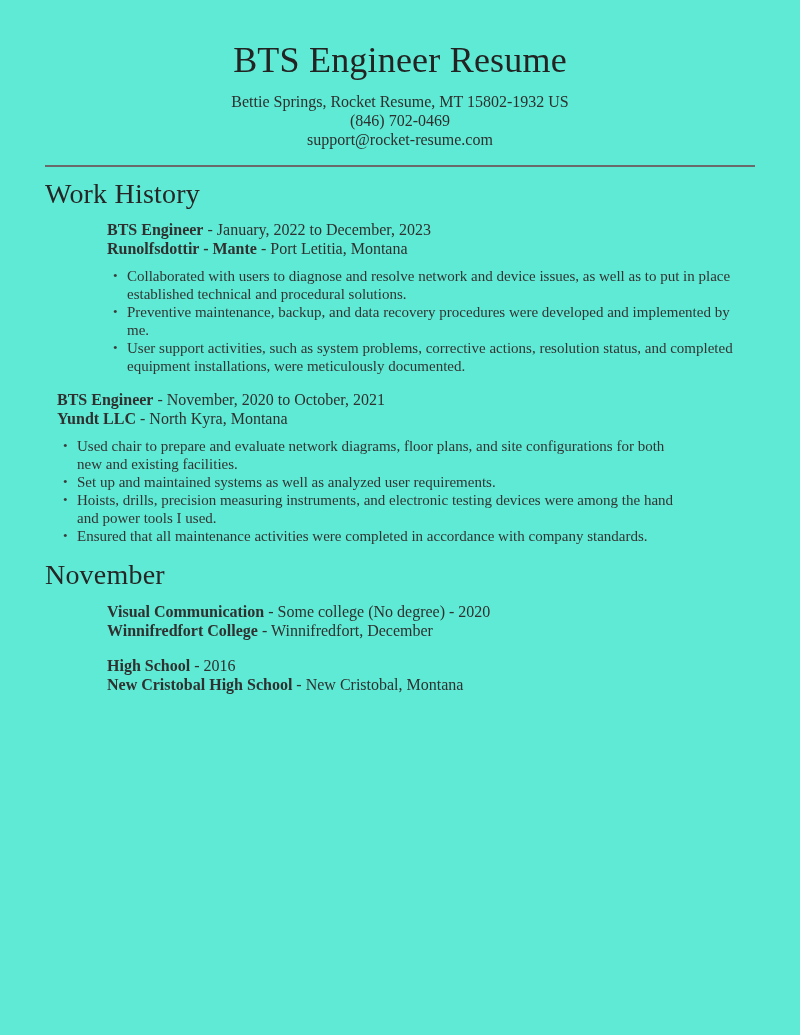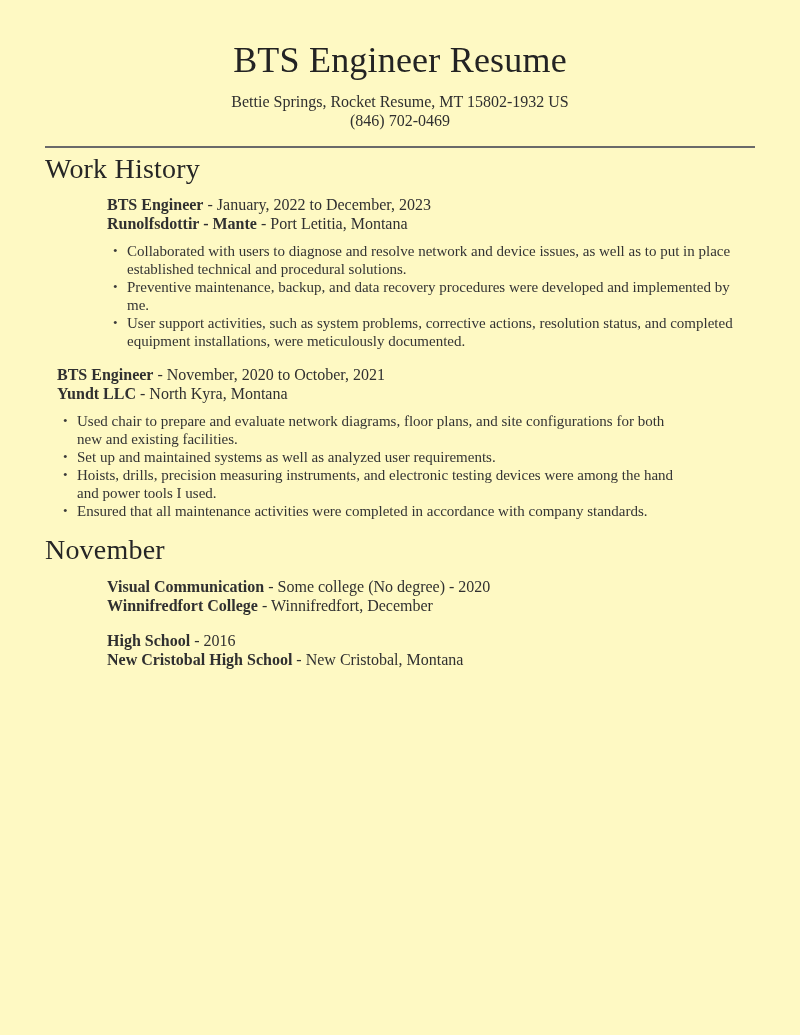--- a/index.html
+++ b/index.html
@@ -8,21 +8,21 @@
     width: 800px;
     height: 1035px;
     font-family: "Liberation Serif", "DejaVu Serif", serif;
     color: #323232;
     overflow: hidden;
   }
   .page {
     width: 800px;
     height: 1035px;
     padding: 36px 45px 0 45px;
-    background: #fef9c3;
+    background: #5eead4;
   }
 
   
   .header { text-align: center; }
   .resume-title {
     font-size: 36px;
     line-height: 48px;
     font-weight: 400;
     color: #232323;
     letter-spacing: 0.2px;
@@ -34,21 +34,21 @@
     background: #6a6a6a;
     margin-top: 16px;
   }
 
   
   .section-heading {
     font-size: 28px;
     line-height: 33px;
     font-weight: 400;
     color: #262626;
-    margin-top: 4px;
+    margin-top: 10px;
     letter-spacing: 0.2px;
   }
   .section-heading.education { margin-top: 13px; }
 
   .entry { margin-left: 62px; }
   .entry-header { margin-top: 11px; font-size: 16px; line-height: 18.5px; color: #303030; }
   .entry-header .strong { font-weight: 700; }
   .entry.second { margin-top: 16px; margin-left: 12px; }
 
   ul.bullets {
@@ -79,20 +79,21 @@
 </head>
 <body>
 
 <div class="page">
 
   <div class="header">
     <div class="resume-title">BTS Engineer Resume</div>
     <div class="contact-block">
       <div>Bettie Springs, Rocket Resume, MT 15802-1932 US</div>
       <div>(846) 702-0469</div>
+      <div>support@rocket-resume.com</div>
     </div>
   </div>
 
   <hr class="header-divider">
 
   <div class="section-heading">Work History</div>
 
   <div class="entry">
     <div class="entry-header">
       <div>

